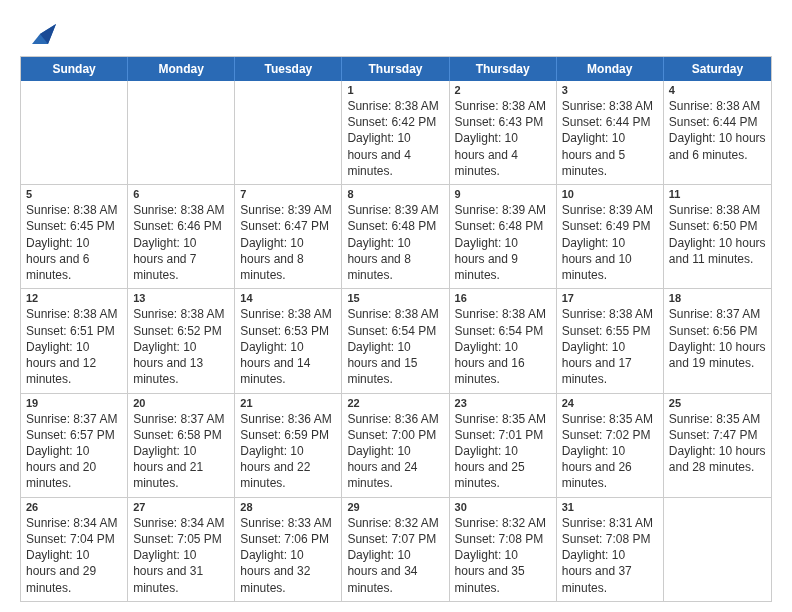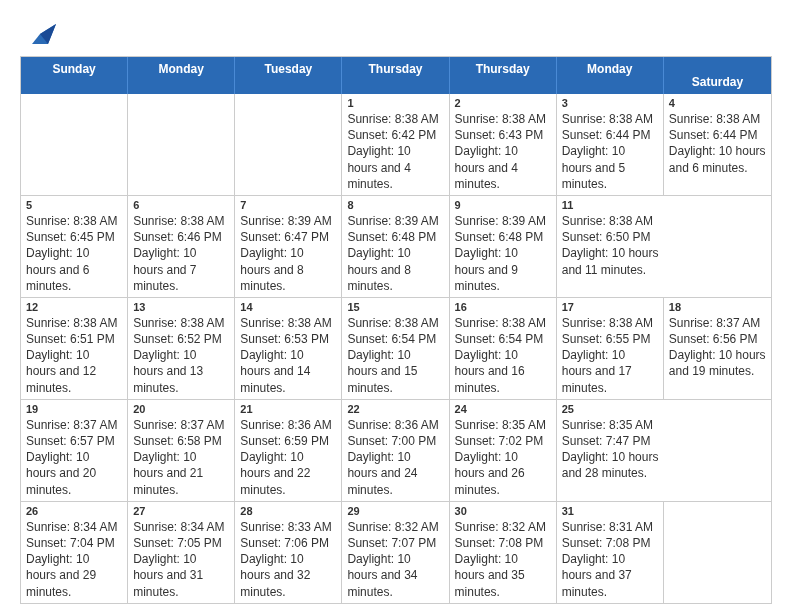--- a/index.html
+++ b/index.html
@@ -64,21 +64,21 @@
       background: #2a6ab5;
     }
     .cal-header-cell {
       color: #ffffff;
       font-size: 12px;
       font-weight: bold;
       padding: 5px 4px;
       text-align: center;
       border-right: 1px solid #4a8ad5;
     }
-    .cal-header-cell:last-child { border-right: none; margin-top: 13px; }
+    .cal-header-cell:last-child { border-right: none; }
     .cal-body {
       flex: 1;
       display: flex;
       flex-direction: column;
     }
     .cal-row {
       display: grid;
       grid-template-columns: repeat(7, 1fr);
       flex: 1;
       border-top: 1px solid #ccc;
@@ -204,20 +204,27 @@
 and 8 minutes.</div>
           </div>
           <div class="cal-cell">
             <span class="day-num">9</span>
             <div class="cell-info">Sunrise: 8:39 AM
 Sunset: 6:48 PM
 Daylight: 10 hours
 and 9 minutes.</div>
           </div>
           <div class="cal-cell">
+            <span class="day-num">10</span>
+            <div class="cell-info">Sunrise: 8:39 AM
+Sunset: 6:49 PM
+Daylight: 10 hours
+and 10 minutes.</div>
+          </div>
+          <div class="cal-cell">
             <span class="day-num">11</span>
             <div class="cell-info">Sunrise: 8:38 AM
 Sunset: 6:50 PM
 Daylight: 10 hours
 and 11 minutes.</div>
           </div>
         </div>
         <div class="cal-row">
           <div class="cal-cell">
             <span class="day-num">12</span>
@@ -290,20 +297,27 @@
 Sunset: 6:59 PM
 Daylight: 10 hours
 and 22 minutes.</div>
           </div>
           <div class="cal-cell">
             <span class="day-num">22</span>
             <div class="cell-info">Sunrise: 8:36 AM
 Sunset: 7:00 PM
 Daylight: 10 hours
 and 24 minutes.</div>
+          </div>
+          <div class="cal-cell">
+            <span class="day-num">23</span>
+            <div class="cell-info">Sunrise: 8:35 AM
+Sunset: 7:01 PM
+Daylight: 10 hours
+and 25 minutes.</div>
           </div>
           <div class="cal-cell">
             <span class="day-num">24</span>
             <div class="cell-info">Sunrise: 8:35 AM
 Sunset: 7:02 PM
 Daylight: 10 hours
 and 26 minutes.</div>
           </div>
           <div class="cal-cell">
             <span class="day-num">25</span>

